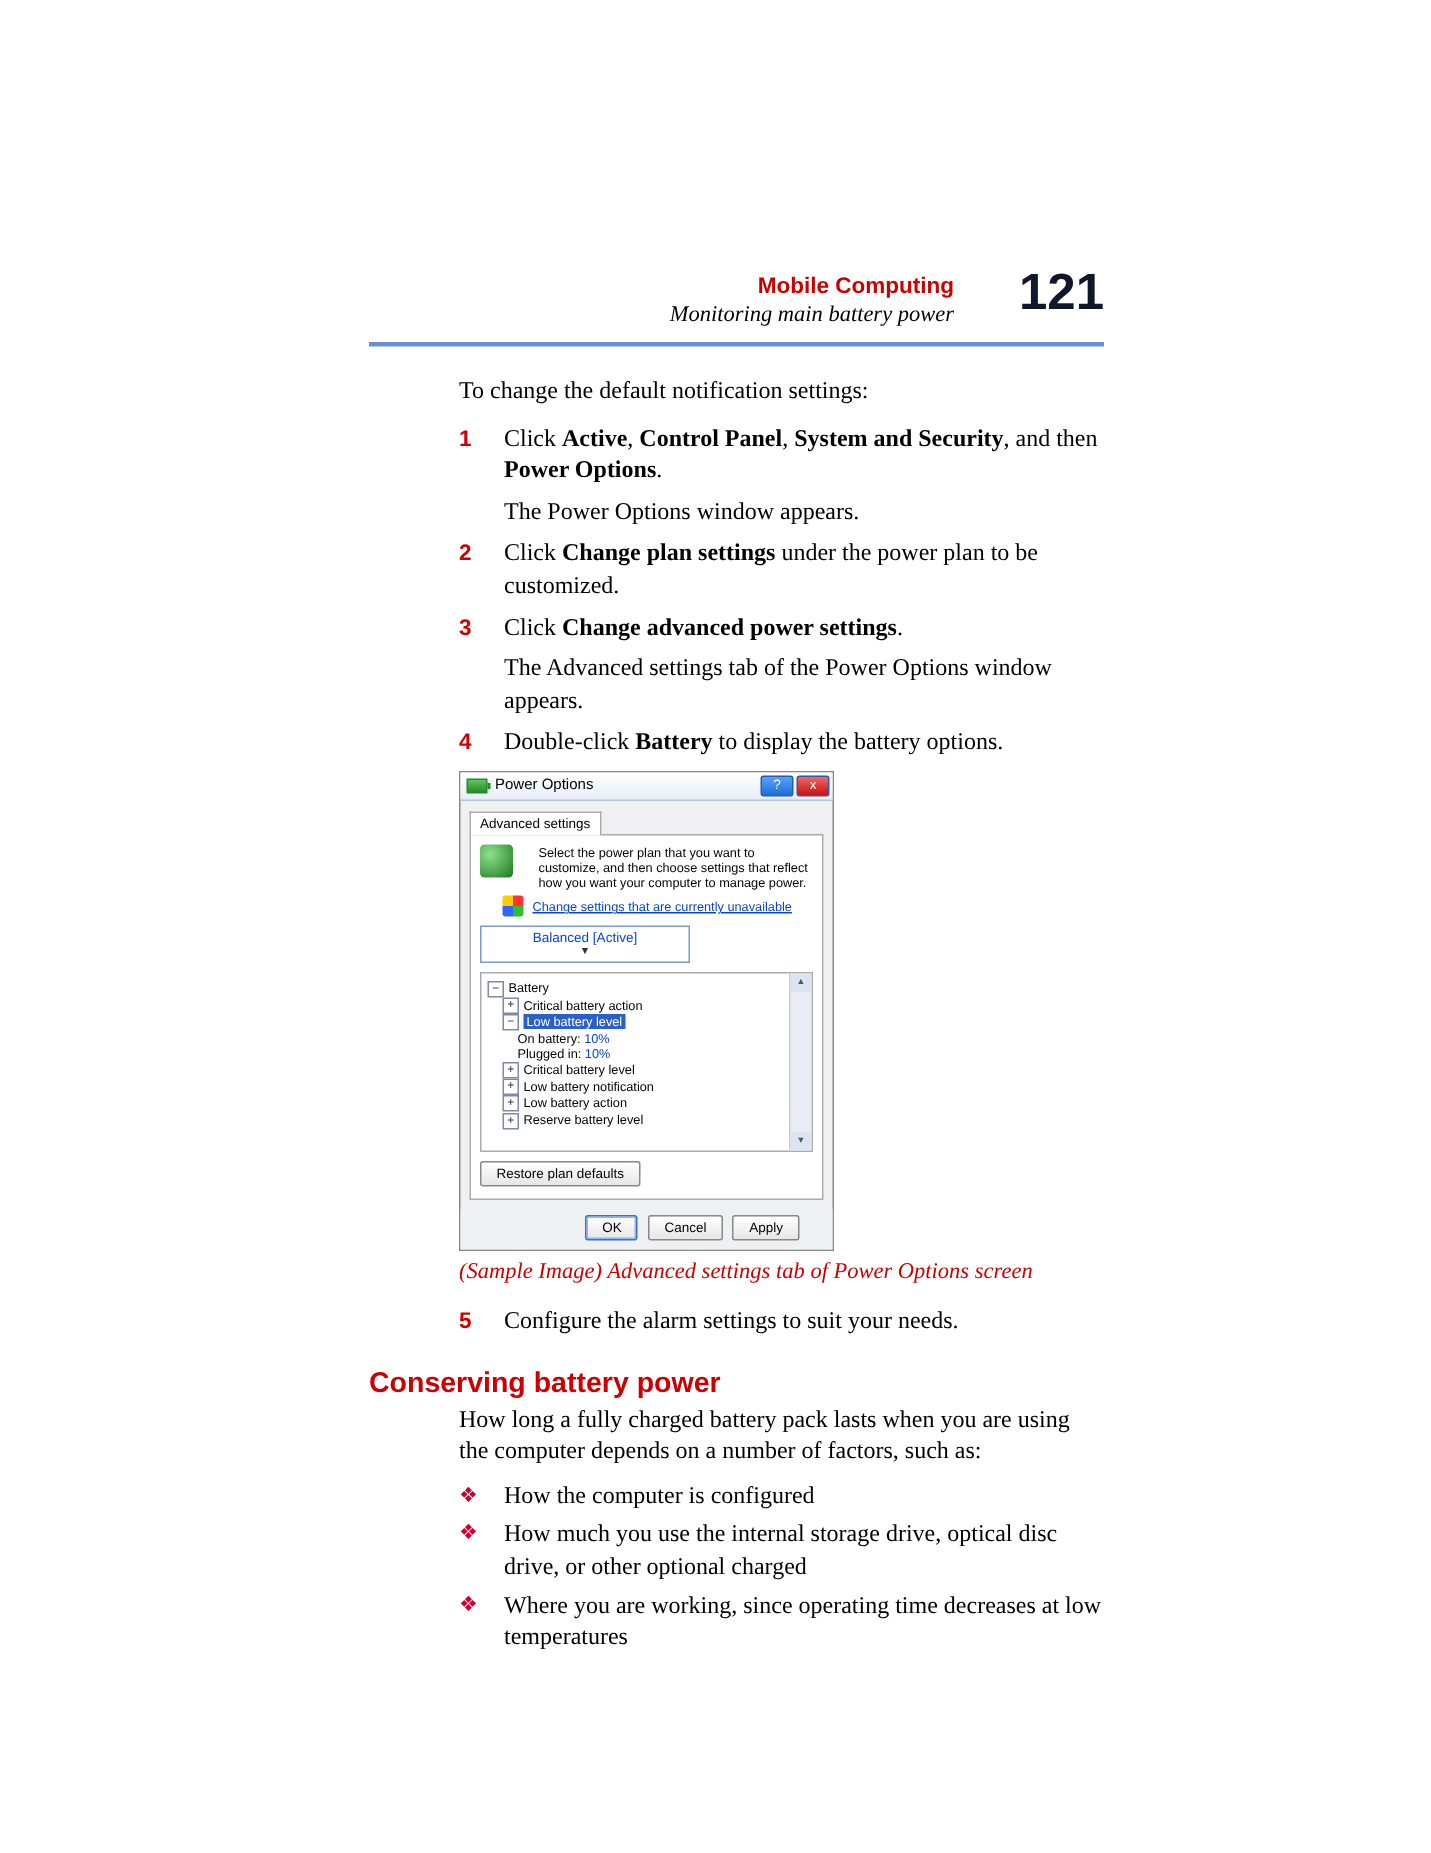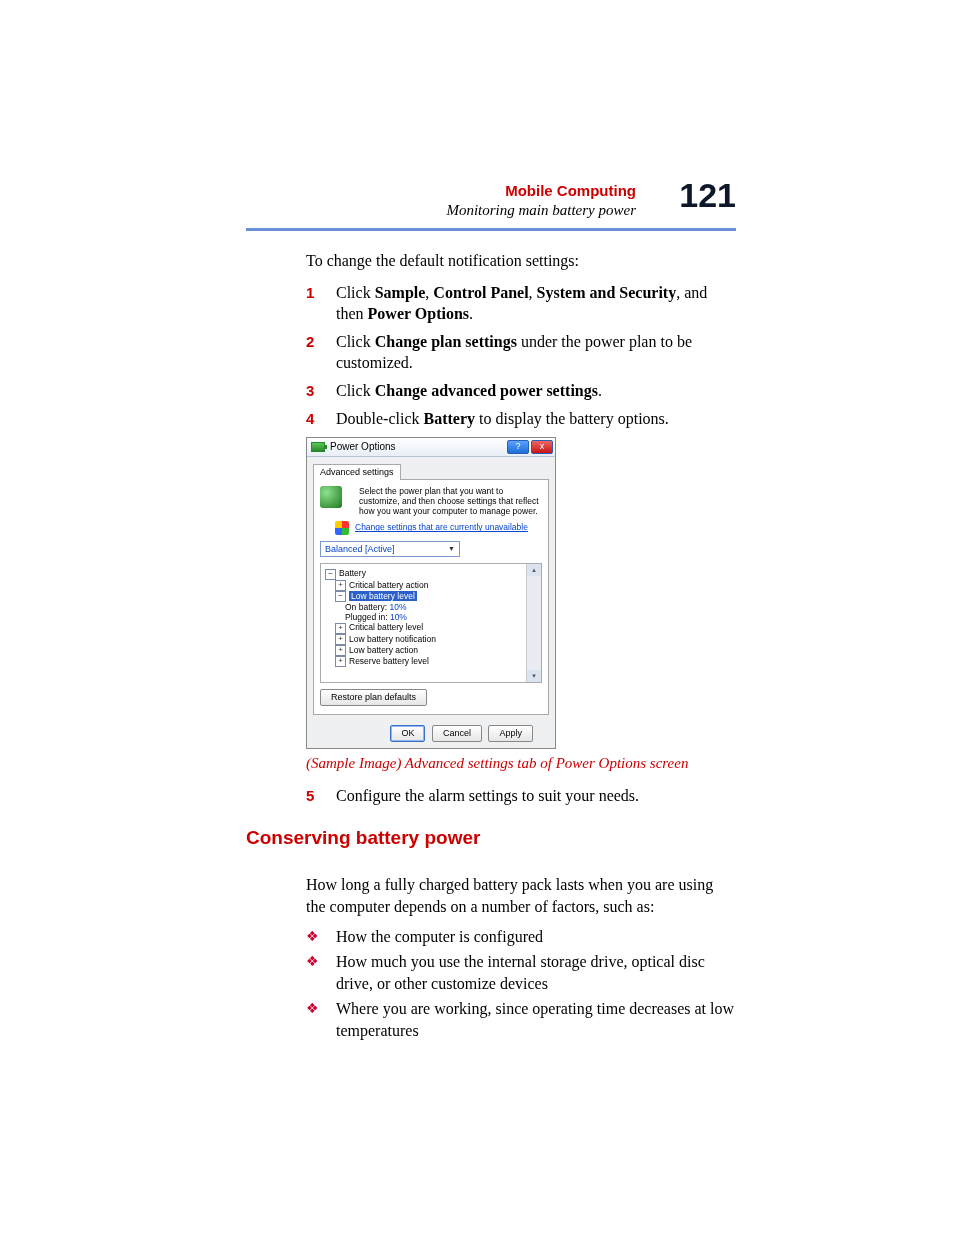--- a/index.html
+++ b/index.html
@@ -12,21 +12,21 @@
   .hr{position:absolute;left:0;right:0;top:52px;height:3px;background:#6a8fd8;}
   .body{font-size:16px;line-height:1.35;margin-top:14px;}
   .para{margin:0 0 8px 60px;}
   .intro{margin:0 0 10px 60px;}
   .ol-row{display:flex;margin:6px 0 4px 60px;}
   .ol-num{width:30px;flex:0 0 30px;color:#c00;font-family:Arial,Helvetica,sans-serif;font-weight:bold;font-size:15px;line-height:1.4;}
   .ol-txt{flex:1;}
   .ol-sub{margin:6px 0 6px 90px;}
   b{font-weight:bold;}
   .caption{font-style:italic;color:#c00;font-size:15px;margin:4px 0 12px 60px;}
-  .h2{font-family:Arial,Helvetica,sans-serif;font-weight:bold;color:#c00;font-size:19px;margin:18px 0 24px 0;}
+  .h2{font-family:Arial,Helvetica,sans-serif;font-weight:bold;color:#c00;font-size:19px;margin:18px 0 0 0;}
   .ul-row{display:flex;margin:4px 0 4px 60px;}
   .diamond{width:30px;flex:0 0 30px;color:#cc0033;font-size:14px;line-height:1.5;}
   .ul-txt{flex:1;}
 
   
   .shot{margin:8px 0 4px 60px;width:248px;border:1px solid #888;background:#eef0f2;font-family:Tahoma,Arial,sans-serif;font-size:9px;line-height:1.2;color:#000;}
   .shot-title{display:flex;align-items:center;background:linear-gradient(#fff,#e8eef8);border-bottom:1px solid #b8c4d8;padding:3px 4px;font-size:10px;position:relative;}
   .shot-title .bat{width:12px;height:8px;border:1px solid #258b25;margin-right:5px;background:linear-gradient(#5dc55d,#2a8a2a);position:relative;}
   .shot-title .bat:after{content:"";position:absolute;right:-3px;top:2px;width:2px;height:4px;background:#258b25;}
   .shot-title .btns{position:absolute;right:2px;top:2px;display:flex;gap:2px;}
@@ -35,21 +35,21 @@
   .tbtn.close{background:linear-gradient(#e66,#c81414);}
   .shot-tab{margin:6px 6px 0 6px;}
   .tab-lbl{display:inline-block;border:1px solid #aaa;border-bottom:none;background:#fff;padding:2px 6px;font-size:9px;position:relative;top:1px;}
   .shot-body{margin:0 6px 6px 6px;background:#fff;border:1px solid #aaa;padding:6px;}
   .desc-row{display:flex;gap:17px;margin-bottom:4px;}
   .bat-ico{width:22px;height:22px;flex:0 0 22px;background:radial-gradient(circle at 30% 30%,#8fe08f,#1a7a1a);border-radius:3px;}
   .desc-txt{flex:1;font-size:8.5px;}
   .link-row{display:flex;gap:6px;align-items:center;margin-bottom:6px;margin-left:15px;}
   .shield{width:14px;height:14px;flex:0 0 14px;background:conic-gradient(#f33 0 25%,#3b3 0 50%,#36f 0 75%,#fc0 0);border-radius:2px;}
   .link{color:#0645cc;text-decoration:underline;font-size:8.5px;}
-  .combo{border:1px solid #7a9ad0;background:#fff;padding:2px 4px;display:flex;justify-content:space-between;align-items:center;width:130px;color:#0645cc;font-size:9px;margin-bottom:6px;}
+  .combo{border:1px solid #7a9ad0;background:#fff;padding:2px 4px;display:flex;justify-content:space-between;align-items:center;width:130px;color:#0645cc;font-size:9px;margin-bottom:6px;flex-direction:column;}
   .combo .arr{color:#333;font-size:7px;}
   .tree{border:1px solid #aaa;height:110px;padding:4px 4px 4px 4px;overflow:hidden;position:relative;font-size:8.5px;}
   .tree .sb{position:absolute;right:0;top:0;bottom:0;width:14px;background:#e9edf3;border-left:1px solid #ccc;}
   .tree .sb .up,.tree .sb .dn{position:absolute;left:0;right:0;height:12px;background:#dbe4f0;text-align:center;font-size:7px;color:#555;line-height:12px;}
   .tree .sb .up{top:0;} .tree .sb .dn{bottom:0;}
   .tn{white-space:nowrap;}
   .t0{margin-left:0;} .t1{margin-left:10px;} .t2{margin-left:20px;}
   .pm{display:inline-block;width:9px;height:9px;border:1px solid #7a8aa8;text-align:center;line-height:7px;font-size:8px;margin-right:3px;color:#334;background:#fff;vertical-align:middle;}
   .sel{background:#2a60c8;color:#fff;padding:0 2px;}
   .blue{color:#0645cc;}
@@ -71,37 +71,39 @@
       <div class="page-num">121</div>
       <div class="hr"></div>
     </div>
 
     <div class="body">
       <p class="intro">To change the default notification settings:</p>
 
       <div class="ol-row">
         <div class="ol-num">1</div>
         <div class="ol-txt">
-          <span>Click </span><b>Sample</b><span>, </span><b>Control Panel</b><span>, </span><b>System and Security</b><span>, and then </span><b>Power Options</b><span>.</span>
+          <span>Click </span><b>Active</b><span>, </span><b>Control Panel</b><span>, </span><b>System and Security</b><span>, and then </span><b>Power Options</b><span>.</span>
         </div>
       </div>
+      <p class="ol-sub">The Power Options window appears.</p>
 
       <div class="ol-row">
         <div class="ol-num">2</div>
         <div class="ol-txt">
           <span>Click </span><b>Change plan settings</b><span> under the power plan to be customized.</span>
         </div>
       </div>
 
       <div class="ol-row">
         <div class="ol-num">3</div>
         <div class="ol-txt">
           <span>Click </span><b>Change advanced power settings</b><span>.</span>
         </div>
       </div>
+      <p class="ol-sub">The Advanced settings tab of the Power Options window appears.</p>
 
       <div class="ol-row">
         <div class="ol-num">4</div>
         <div class="ol-txt">
           <span>Double-click </span><b>Battery</b><span> to display the battery options.</span>
         </div>
       </div>
 
       <div class="shot">
         <div class="shot-title">
@@ -163,21 +165,21 @@
 
       <div class="h2">Conserving battery power</div>
       <p class="para">How long a fully charged battery pack lasts when you are using the computer depends on a number of factors, such as:</p>
 
       <div class="ul-row">
         <div class="diamond">❖</div>
         <div class="ul-txt">How the computer is configured</div>
       </div>
       <div class="ul-row">
         <div class="diamond">❖</div>
-        <div class="ul-txt">How much you use the internal storage drive, optical disc drive, or other customize devices</div>
+        <div class="ul-txt">How much you use the internal storage drive, optical disc drive, or other optional charged</div>
       </div>
       <div class="ul-row">
         <div class="diamond">❖</div>
         <div class="ul-txt">Where you are working, since operating time decreases at low temperatures</div>
       </div>
 
     </div>
   </div>
 </div>
 

